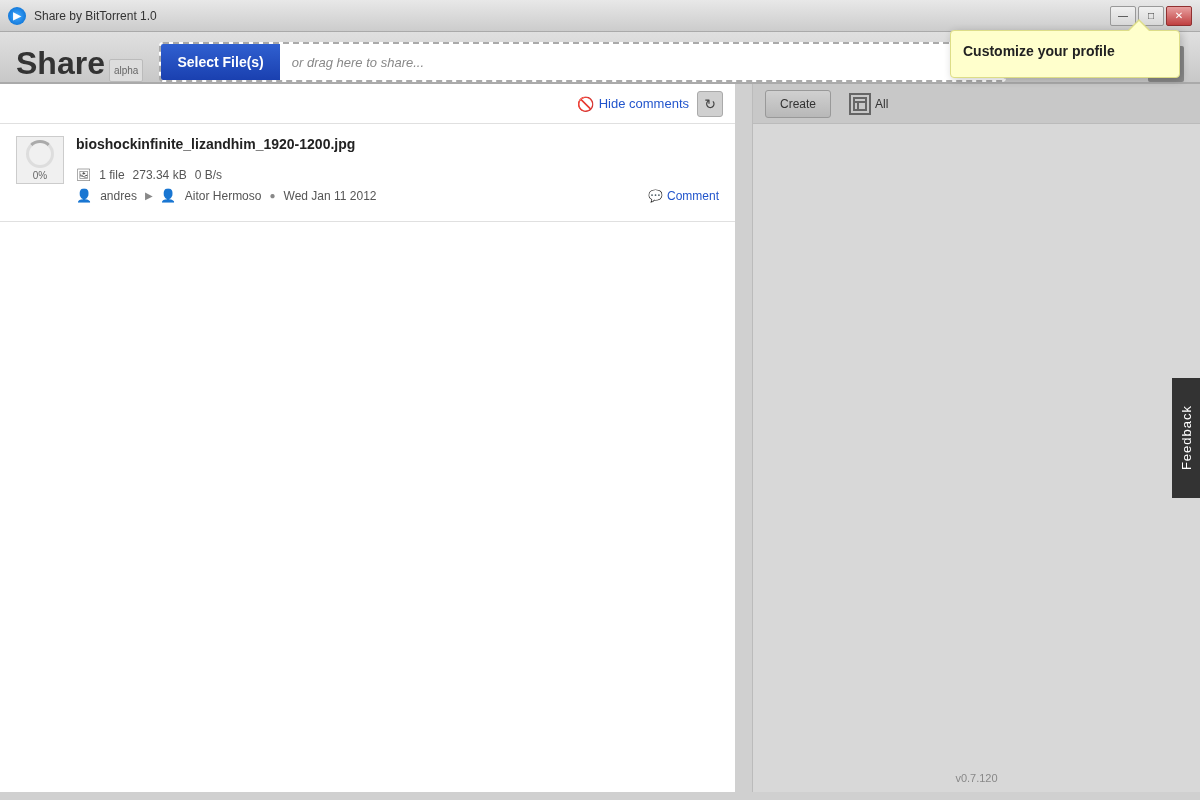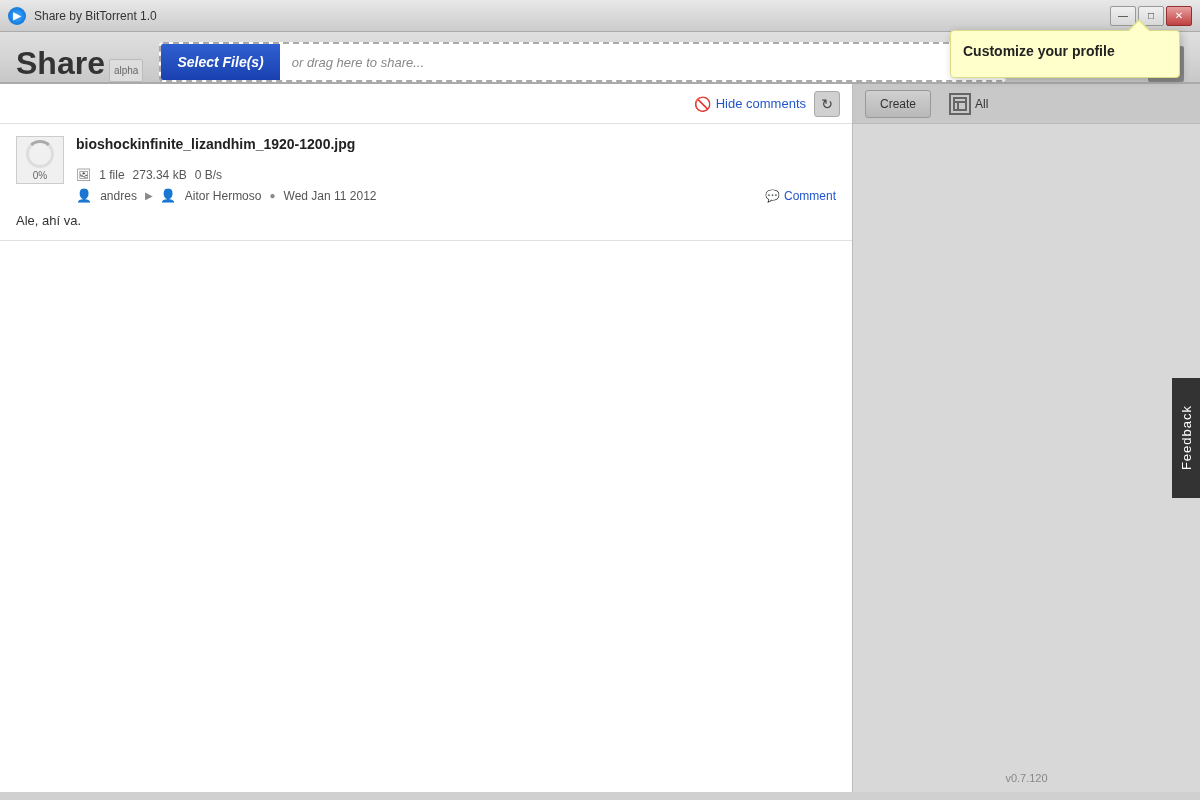--- a/index.html
+++ b/index.html
@@ -109,21 +109,20 @@
     .select-files-btn {
       height: 100%;
       padding: 0 16px;
       background: linear-gradient(to bottom, #3060d0, #1a40b0);
       color: white;
       border: none;
       font-size: 14px;
       font-weight: bold;
       cursor: pointer;
       border-radius: 2px 0 0 2px;
-      font-style: italic;
     }
     .drop-hint {
       padding: 0 12px;
       color: #888;
       font-size: 13px;
       font-style: italic;
     }
     .user-area {
       display: flex;
       align-items: center;
@@ -272,26 +271,27 @@
       margin-left: auto;
     }
     .file-message {
       font-size: 13px;
       color: #333;
       margin-top: 4px;
     }
 
     
     .right-panel {
-      width: 348px;
+      width: 448px;
       background: #d8d8d8;
       border-left: 1px solid #bbb;
       display: flex;
       flex-direction: column;
       position: relative;
+      margin-left: 17px;
     }
     .right-toolbar {
       height: 40px;
       background: #c8c8c8;
       border-bottom: 1px solid #bbb;
       display: flex;
       align-items: center;
       padding: 0 12px;
       gap: 8px;
     }
@@ -494,21 +494,20 @@
             <span>Aitor Hermoso</span>
             <span class="dot">●</span>
             <span>Wed Jan 11 2012</span>
             <a class="comment-link">
               <span>💬</span>
               <span>Comment</span>
             </a>
           </div>
         </div>
       </div>
-      <div class="file-message">Ale, ahí va.</div>
     </div>
   </div>
 
   <div class="right-panel">
     <div class="right-toolbar">
       <button class="create-btn">Create</button>
       <button class="all-btn">
         <div class="all-icon">
           <svg width="14" height="14" viewBox="0 0 14 14" fill="none" stroke="#666" stroke-width="2">
             <rect x="1" y="1" width="12" height="12"></rect>

